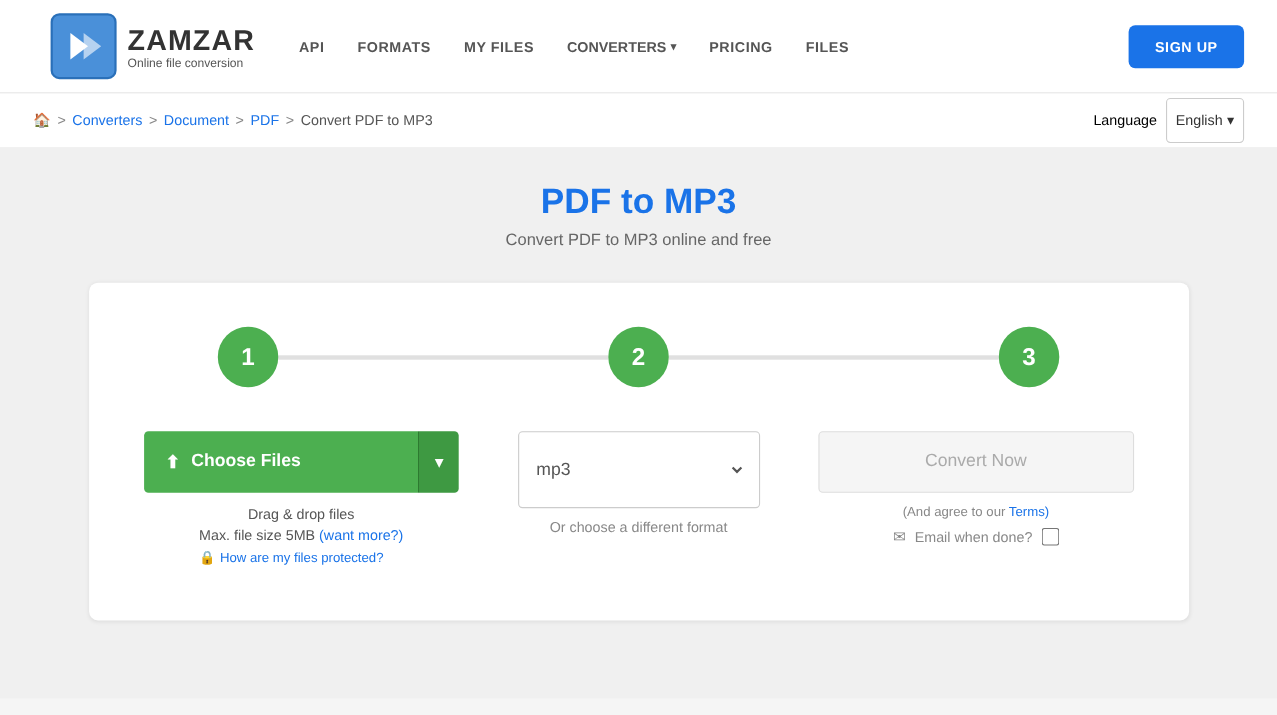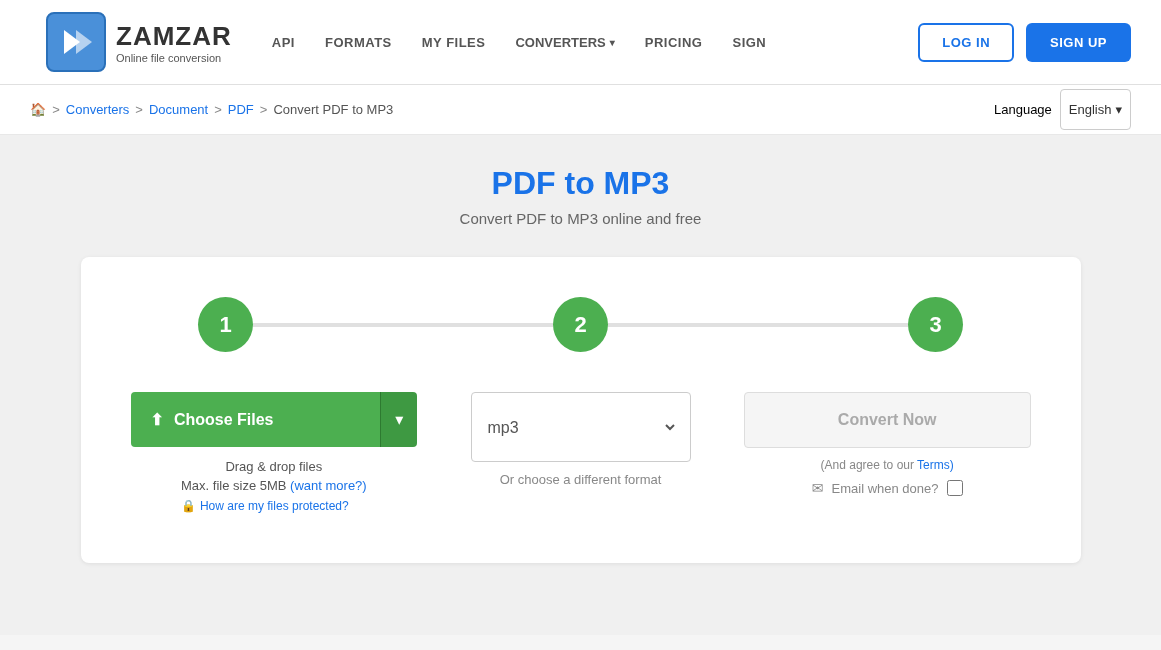--- a/index.html
+++ b/index.html
@@ -290,21 +290,21 @@
       display: flex;
       flex-direction: column;
       align-items: center;
     }
     .btn-convert {
       background: #f5f5f5;
       color: #aaa;
       border: 1px solid #ddd;
       padding: 18px 40px;
       font-size: 16px;
-      font-weight: bold;
+      font-weight: normal;
       border-radius: 4px;
       cursor: not-allowed;
       width: 100%;
       max-width: 290px;
     }
     .terms-line {
       margin-top: 10px;
       font-size: 12px;
       color: #888;
     }
@@ -344,25 +344,24 @@
 
   <nav>
     <a href="#">API</a>
     <a href="#">FORMATS</a>
     <a href="#">MY FILES</a>
     <div class="nav-converters">
       <span>CONVERTERS</span>
       <span class="arrow">▾</span>
     </div>
     <a href="#">PRICING</a>
-    <a href="#">SIGN</a>
+    <a href="#">FILES</a>
   </nav>
 
   <div class="header-buttons">
-    <button class="btn-login">LOG IN</button>
     <button class="btn-signup">SIGN UP</button>
   </div>
 </header>
 
 <div class="breadcrumb-bar">
   <div class="breadcrumb">
     <a href="#">🏠</a>
     <span class="sep">&gt;</span>
     <a href="#">Converters</a>
     <span class="sep">&gt;</span>

